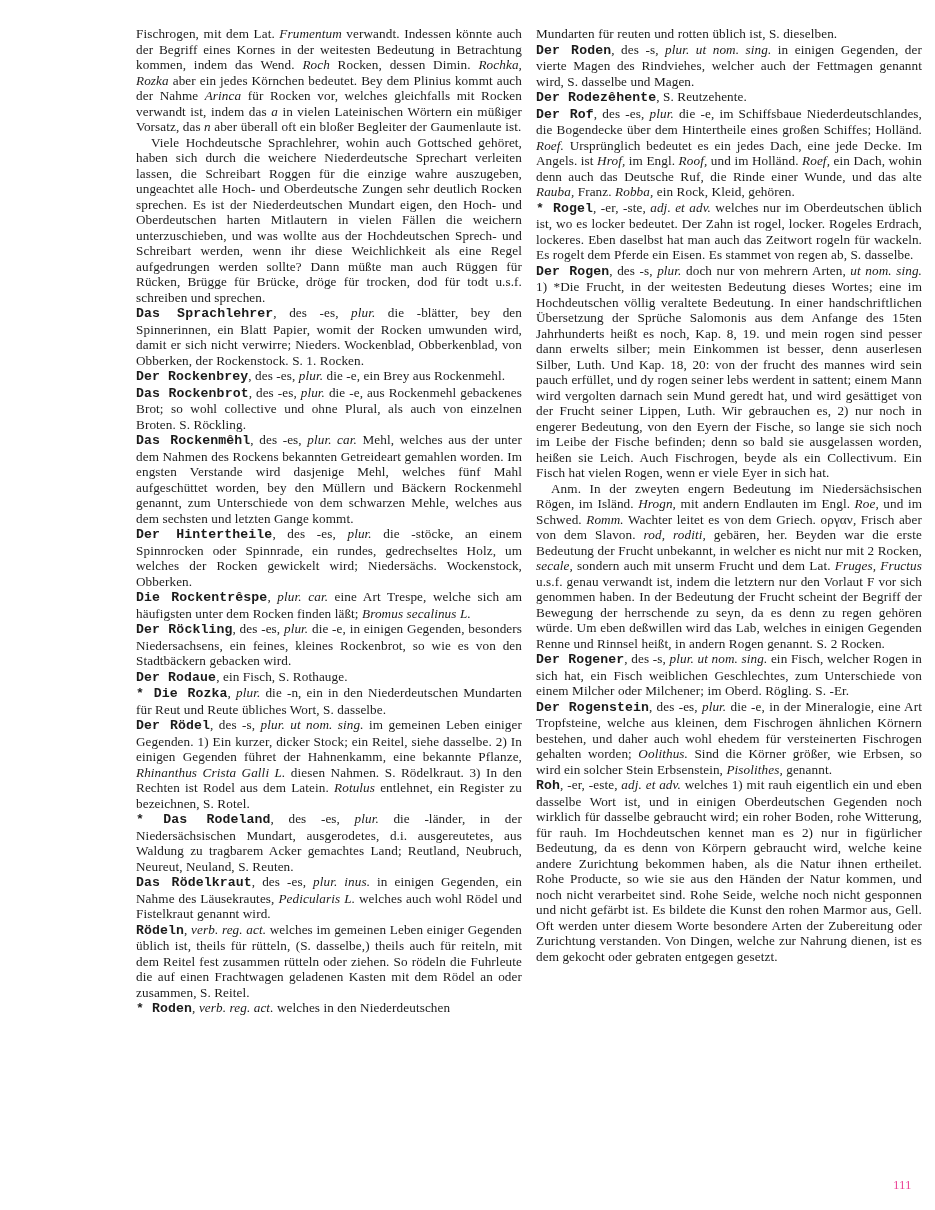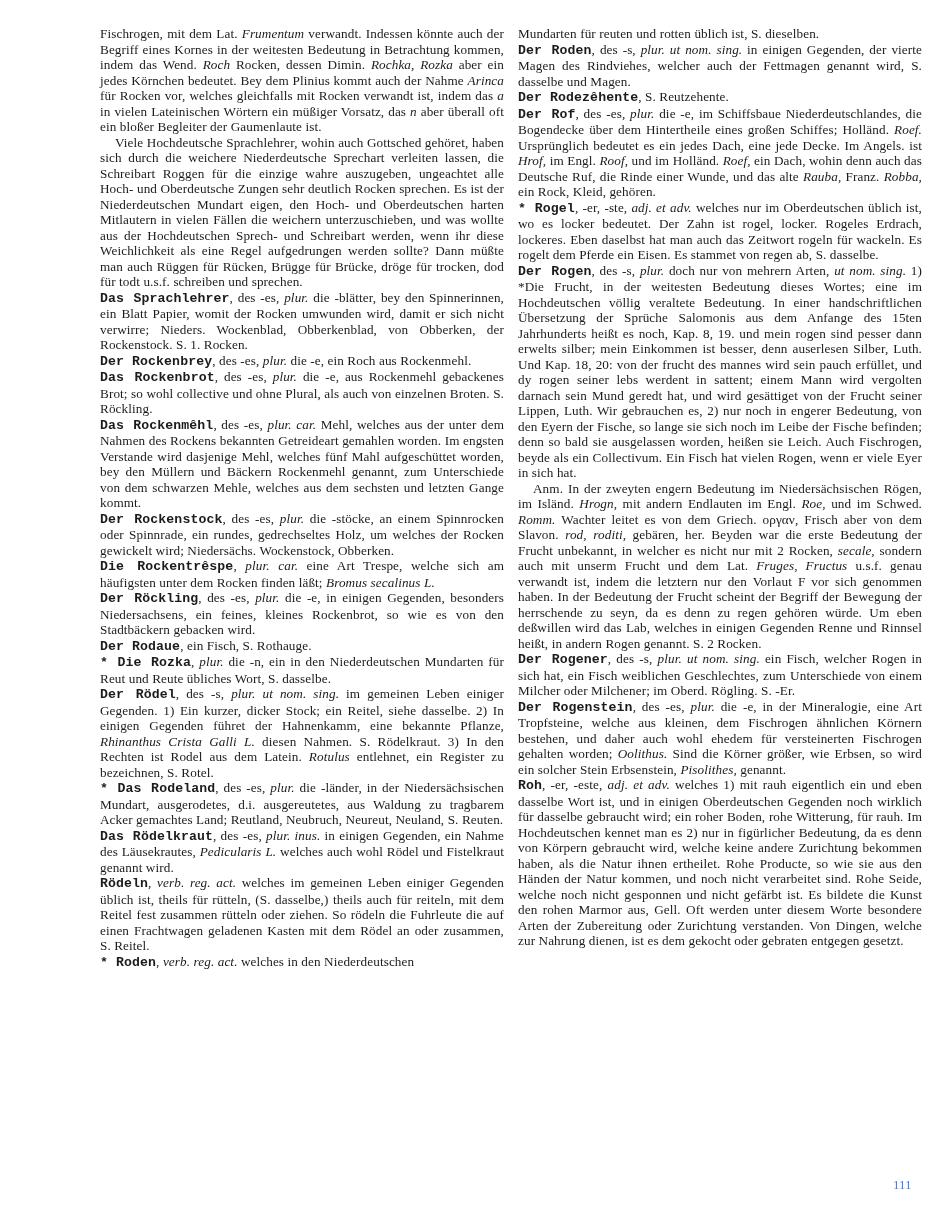--- a/index.html
+++ b/index.html
@@ -17,20 +17,21 @@
   }
   .page {
     position: absolute;
     top: 26px;
     left: 100px;
     width: 822px;
   }
   .cols {
     display: flex;
     gap: 14px;
+    margin-left: 36px;
   }
   .col {
     width: 404px;
     text-align: justify;
     font-size: 13.2px;
     line-height: 15.5px;
     letter-spacing: 0.1px;
   }
   .col p {
     margin: 0;
@@ -41,36 +42,36 @@
   }
   .b { font-weight: bold; font-family: Liberation Mono, monospace; }
   .i { font-style: italic; }
   .r { font-style: normal; }
   .page-number {
     position: absolute;
     left: 893px;
     top: 1177px;
     font-size: 13px;
     line-height: 15px;
-    color: #3b82f6;
+    color: #ec4899;
   }
 </style>
 </head>
 <body>
 
 <div class="page">
   <div class="cols">
     <div class="col">
         <p><span class="r">Fischrogen, mit dem Lat. </span><span class="i">Frumentum</span><span class="r"> verwandt. Indessen könnte auch der Begriff eines Kornes in der weitesten Bedeutung in Betrachtung kommen, indem das Wend. </span><span class="i">Roch</span><span class="r"> Rocken, dessen Dimin. </span><span class="i">Rochka, Rozka</span><span class="r"> aber ein jedes Körnchen bedeutet. Bey dem Plinius kommt auch der Nahme </span><span class="i">Arinca</span><span class="r"> für Rocken vor, welches gleichfalls mit Rocken verwandt ist, indem das </span><span class="i">a</span><span class="r"> in vielen Lateinischen Wörtern ein müßiger Vorsatz, das </span><span class="i">n</span><span class="r"> aber überall oft ein bloßer Begleiter der Gaumenlaute ist.</span></p>
         <p class="indent"><span class="r">Viele Hochdeutsche Sprachlehrer, wohin auch Gottsched gehöret, haben sich durch die weichere Niederdeutsche Sprechart verleiten lassen, die Schreibart Roggen für die einzige wahre auszugeben, ungeachtet alle Hoch- und Oberdeutsche Zungen sehr deutlich Rocken sprechen. Es ist der Niederdeutschen Mundart eigen, den Hoch- und Oberdeutschen harten Mitlautern in vielen Fällen die weichern unterzuschieben, und was wollte aus der Hochdeutschen Sprech- und Schreibart werden, wenn ihr diese Weichlichkeit als eine Regel aufgedrungen werden sollte? Dann müßte man auch Rüggen für Rücken, Brügge für Brücke, dröge für trocken, dod für todt u.s.f. schreiben und sprechen.</span></p>
         <p><span class="b">Das Sprachlehrer</span><span class="r">, des -es, </span><span class="i">plur.</span><span class="r"> die -blätter, bey den Spinnerinnen, ein Blatt Papier, womit der Rocken umwunden wird, damit er sich nicht verwirre; Nieders. Wockenblad, Obberkenblad, von Obberken, der Rockenstock. S. 1. Rocken.</span></p>
-        <p><span class="b">Der Rockenbrey</span><span class="r">, des -es, </span><span class="i">plur.</span><span class="r"> die -e, ein Roch aus Rockenmehl.</span></p>
+        <p><span class="b">Der Rockenbrey</span><span class="r">, des -es, </span><span class="i">plur.</span><span class="r"> die -e, ein Brey aus Rockenmehl.</span></p>
         <p><span class="b">Das Rockenbrot</span><span class="r">, des -es, </span><span class="i">plur.</span><span class="r"> die -e, aus Rockenmehl gebackenes Brot; so wohl collective und ohne Plural, als auch von einzelnen Broten. S. Röckling.</span></p>
         <p><span class="b">Das Rockenmêhl</span><span class="r">, des -es, </span><span class="i">plur. car.</span><span class="r"> Mehl, welches aus der unter dem Nahmen des Rockens bekannten Getreideart gemahlen worden. Im engsten Verstande wird dasjenige Mehl, welches fünf Mahl aufgeschüttet worden, bey den Müllern und Bäckern Rockenmehl genannt, zum Unterschiede von dem schwarzen Mehle, welches aus dem sechsten und letzten Gange kommt.</span></p>
-        <p><span class="b">Der Rockenstock</span><span class="r">, des -es, </span><span class="i">plur.</span><span class="r"> die -stöcke, an einem Spinnrocken oder Spinnrade, ein rundes, gedrechseltes Holz, um welches der Rocken gewickelt wird; Niedersächs. Wockenstock, Obberken.</span></p>
+        <p><span class="b">Der Hintertheile</span><span class="r">, des -es, </span><span class="i">plur.</span><span class="r"> die -stöcke, an einem Spinnrocken oder Spinnrade, ein rundes, gedrechseltes Holz, um welches der Rocken gewickelt wird; Niedersächs. Wockenstock, Obberken.</span></p>
         <p><span class="b">Die Rockentrêspe</span><span class="r">, </span><span class="i">plur. car.</span><span class="r"> eine Art Trespe, welche sich am häufigsten unter dem Rocken finden läßt; </span><span class="i">Bromus secalinus L.</span></p>
         <p><span class="b">Der Röckling</span><span class="r">, des -es, </span><span class="i">plur.</span><span class="r"> die -e, in einigen Gegenden, besonders Niedersachsens, ein feines, kleines Rockenbrot, so wie es von den Stadtbäckern gebacken wird.</span></p>
         <p><span class="b">Der Rodaue</span><span class="r">, ein Fisch, S. Rothauge.</span></p>
         <p><span class="b">* Die Rozka</span><span class="r">, </span><span class="i">plur.</span><span class="r"> die -n, ein in den Niederdeutschen Mundarten für Reut und Reute übliches Wort, S. dasselbe.</span></p>
         <p><span class="b">Der Rödel</span><span class="r">, des -s, </span><span class="i">plur. ut nom. sing.</span><span class="r"> im gemeinen Leben einiger Gegenden. 1) Ein kurzer, dicker Stock; ein Reitel, siehe dasselbe. 2) In einigen Gegenden führet der Hahnenkamm, eine bekannte Pflanze, </span><span class="i">Rhinanthus Crista Galli L.</span><span class="r"> diesen Nahmen. S. Rödelkraut. 3) In den Rechten ist Rodel aus dem Latein. </span><span class="i">Rotulus</span><span class="r"> entlehnet, ein Register zu bezeichnen, S. Rotel.</span></p>
         <p><span class="b">* Das Rodeland</span><span class="r">, des -es, </span><span class="i">plur.</span><span class="r"> die -länder, in der Niedersächsischen Mundart, ausgerodetes, d.i. ausgereutetes, aus Waldung zu tragbarem Acker gemachtes Land; Reutland, Neubruch, Neureut, Neuland, S. Reuten.</span></p>
         <p><span class="b">Das Rödelkraut</span><span class="r">, des -es, </span><span class="i">plur. inus.</span><span class="r"> in einigen Gegenden, ein Nahme des Läusekrautes, </span><span class="i">Pedicularis L.</span><span class="r"> welches auch wohl Rödel und Fistelkraut genannt wird.</span></p>
         <p><span class="b">Rödeln</span><span class="r">, </span><span class="i">verb. reg. act.</span><span class="r"> welches im gemeinen Leben einiger Gegenden üblich ist, theils für rütteln, (S. dasselbe,) theils auch für reiteln, mit dem Reitel fest zusammen rütteln oder ziehen. So rödeln die Fuhrleute die auf einen Frachtwagen geladenen Kasten mit dem Rödel an oder zusammen, S. Reitel.</span></p>
         <p><span class="b">* Roden</span><span class="r">, </span><span class="i">verb. reg. act.</span><span class="r"> welches in den Niederdeutschen</span></p>
       </div>

